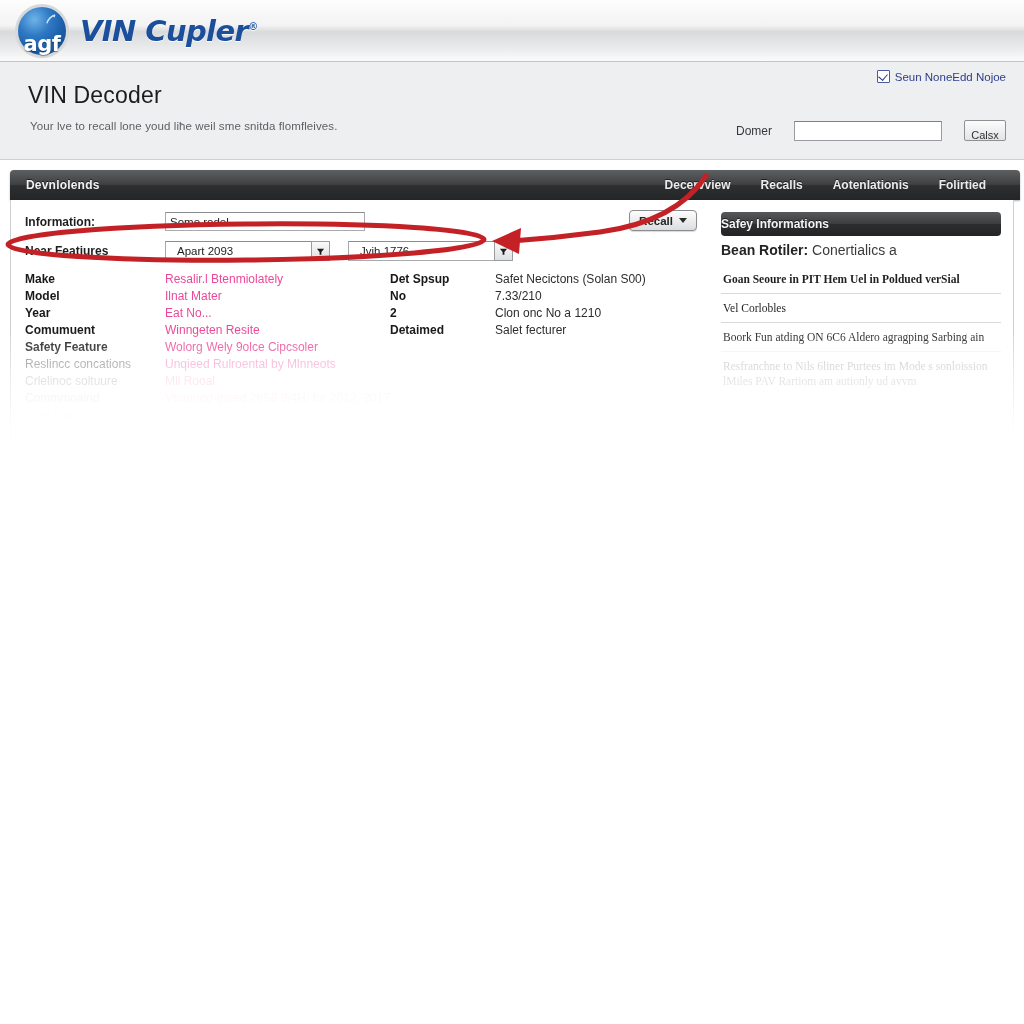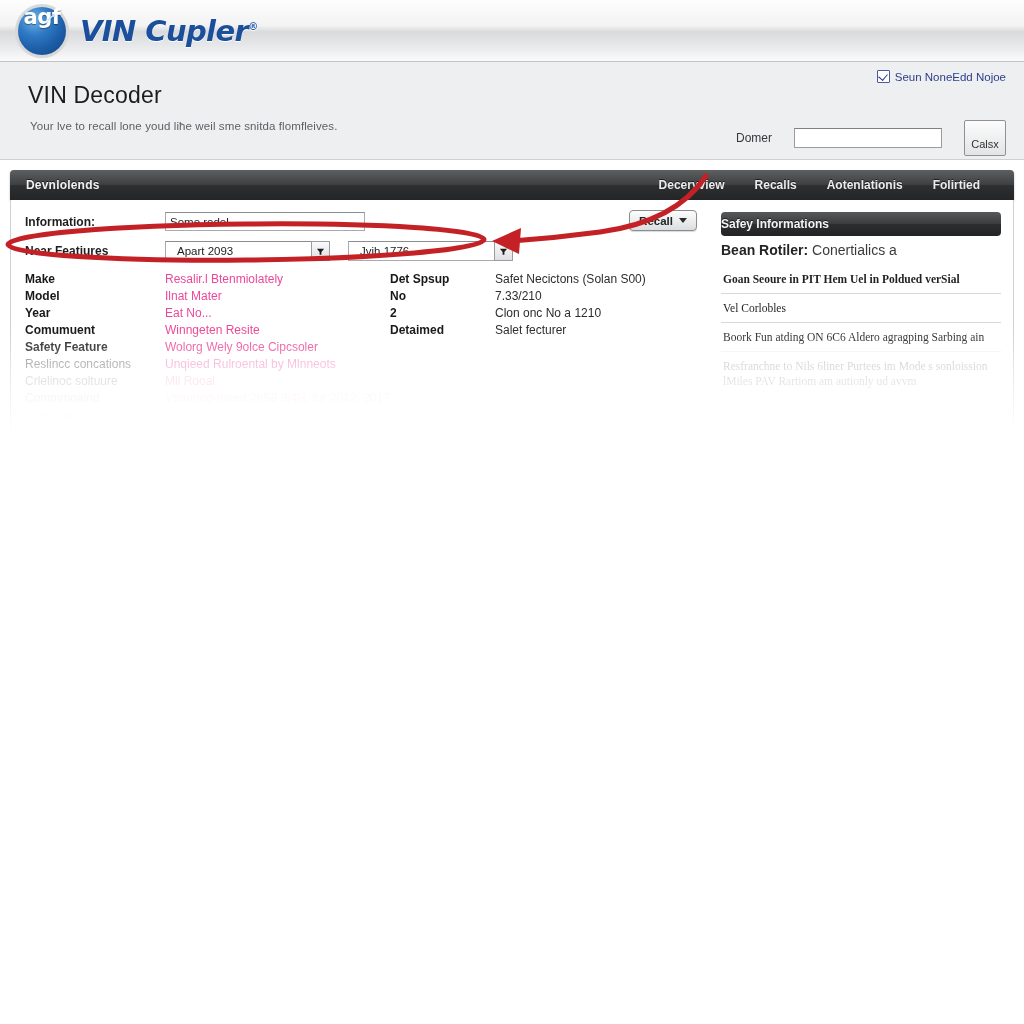--- a/index.html
+++ b/index.html
@@ -36,21 +36,21 @@
     padding-left: 18px;
     box-sizing: border-box;
   }
   .logo-badge {
     width: 48px; height: 48px;
     border-radius: 50%;
     background:
       radial-gradient(circle at 34% 26%, #6fb4e8 0%, #2f79c4 34%, #1d5ea8 62%, #12447f 100%);
     box-shadow: 0 0 0 3px #d6d8da, 0 1px 3px rgba(0,0,0,.45);
     display: flex;
-    align-items: flex-start;
+    align-items: flex-end;
     justify-content: center;
     position: relative;
     flex: 0 0 auto;
   }
   .logo-badge .agf {
     font-family: "DejaVu Sans", sans-serif;
     font-weight: bold;
     font-style: normal;
     font-size: 21px;
     color: #ffffff;
@@ -163,28 +163,28 @@
   .search-btn {
     min-width: 42px;
     height: 21px;
     border: 1px solid #8e9093;
     border-radius: 2px;
     background: linear-gradient(to bottom, #fcfcfc, #e3e4e6);
     font-family: "Liberation Sans", sans-serif;
     font-size: 11px;
     color: #303234;
     cursor: pointer;
-    padding: 17px 6px;
+    padding: 8px 6px;
   }
 
   
   .navstrip {
     position: relative;
     height: 30px;
-    margin: 10px 10px 0 10px;
+    margin: 10px 4px 0 10px;
     background: linear-gradient(to bottom, #5e5f61 0%, #3f4042 48%, #2e2f31 52%, #242527 100%);
     border-radius: 4px 4px 0 0;
     display: flex;
     align-items: center;
     box-shadow: 0 1px 2px rgba(0,0,0,.3);
   }
   .nav-left {
     font-size: 12px;
     font-weight: bold;
     color: #f2f2f2;

